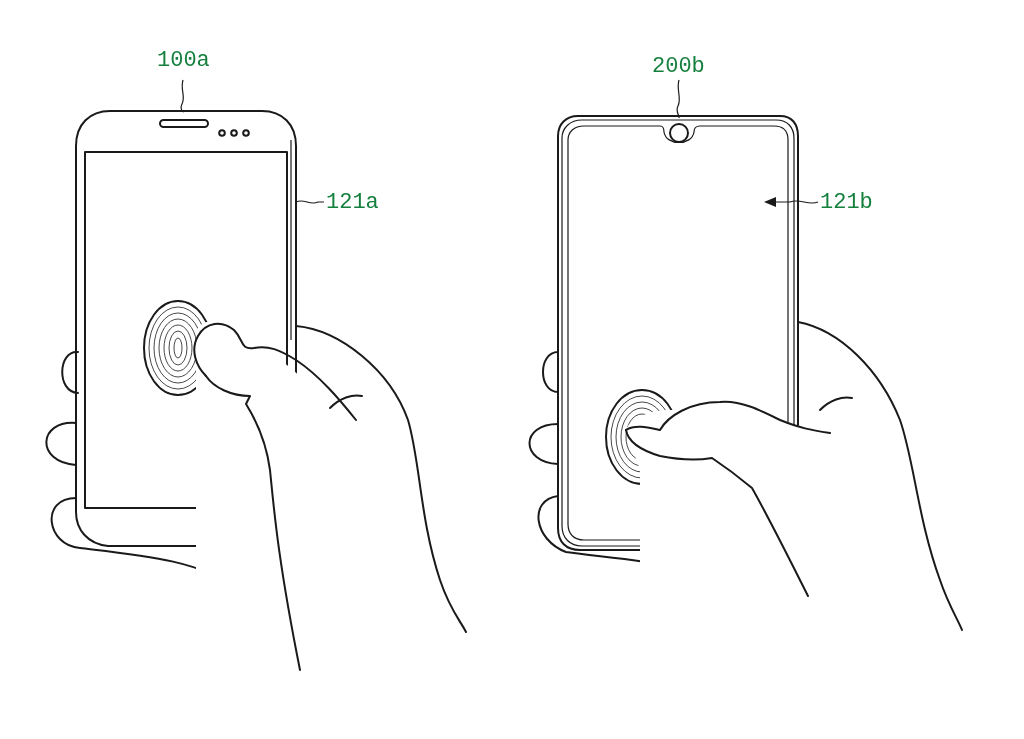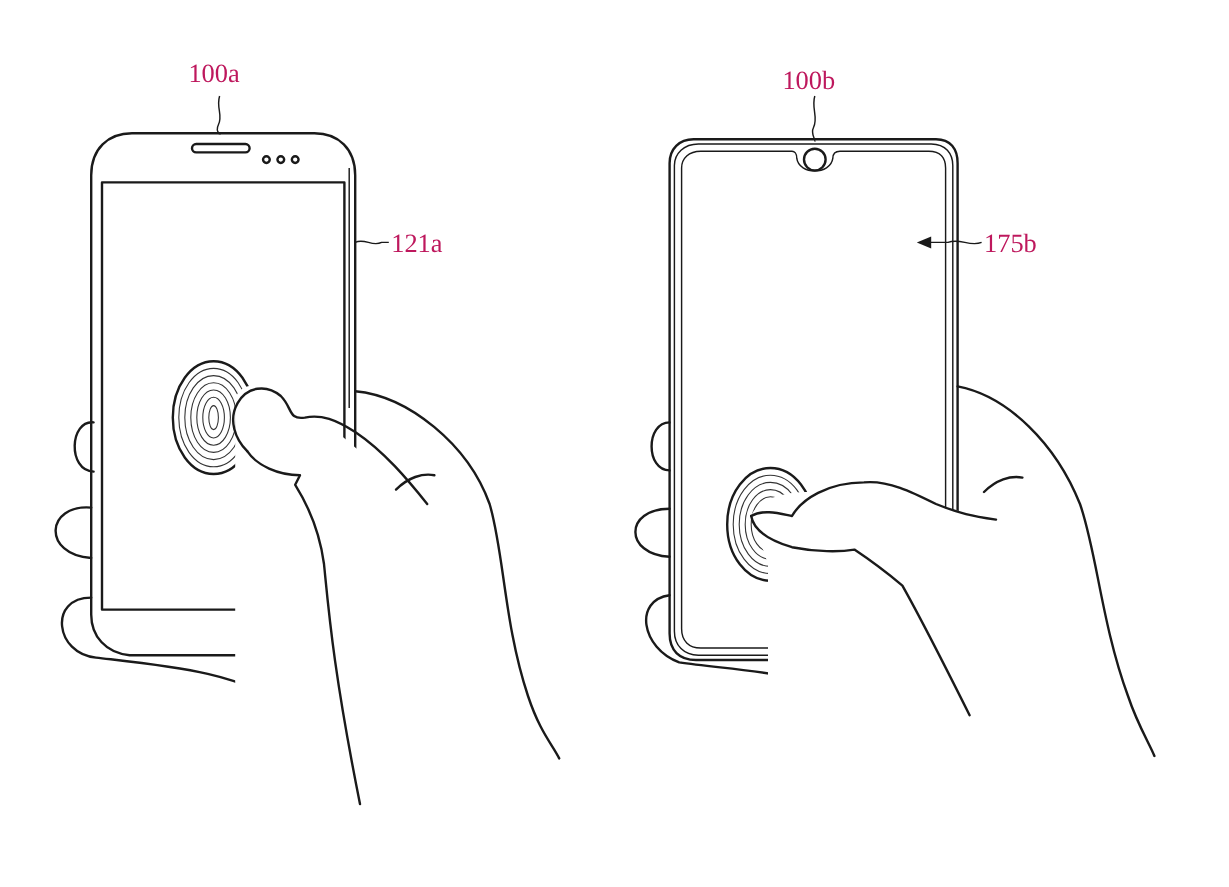--- a/index.html
+++ b/index.html
@@ -1,21 +1,21 @@
 <!DOCTYPE html>
 <html><head>
 <meta charset="utf-8">
 <style>
   html, body { margin: 0; padding: 0; background: #ffffff; }
   body { width: 1024px; height: 739px; position: relative; overflow: hidden; }
   svg.fig { position: absolute; left: 0; top: 0; }
   .ln { fill: none; stroke: #1a1a1a; stroke-width: 2; stroke-linecap: round; stroke-linejoin: round; }
   .thin { fill: none; stroke: #1a1a1a; stroke-width: 1.2; }
   .fp { fill: none; stroke: #333; stroke-width: 0.9; }
-  .label-text { position: absolute; font-family: Liberation Serif, serif; font-size: 22px; color: #be185d; line-height: 1; }
+  .label-text { position: absolute; font-family: Liberation Mono, monospace; font-size: 22px; color: #15803d; line-height: 1; }
 </style>
 </head>
 <body>
 
 <svg class="fig" width="1024" height="739" viewBox="0 0 1024 739">
 
   <g>
 
     <path class="thin" d="M183,80 C180,90 186,96 182,104 C179,110 184,112 183,112"></path>
 
@@ -83,14 +83,14 @@
     <path d="M626,430 C630,418 650,410 672,410 C700,405 730,405 760,418 L820,430 L820,739 L640,739 L640,470 Z" fill="#fff" stroke="none"></path>
     <path class="ln" d="M626,430 C636,424 650,428 660,430 C668,416 690,402 720,402 C740,400 760,410 780,420 C800,428 810,430 830,433"></path>
     <path class="ln" d="M626,430 C628,442 640,450 660,456 C680,460 700,460 712,458 C724,466 740,478 752,488 C770,520 790,560 808,596"></path>
     <path class="ln" d="M798,322 C840,330 880,370 900,420 C914,460 918,520 940,580 C948,604 958,620 962,630"></path>
     <path class="ln" d="M820,410 C830,400 842,396 852,398"></path>
   </g>
 </svg>
 
 <div class="label-text" style="left:157px; top:50px;">100a</div>
 <div class="label-text" style="left:326px; top:192px;text-align:right;">121a</div>
-<div class="label-text" style="left:652px; top:56px;">100b</div>
-<div class="label-text" style="left:820px; top:192px;">175b</div>
+<div class="label-text" style="left:652px; top:56px;">200b</div>
+<div class="label-text" style="left:820px; top:192px;">121b</div>
 
 </body></html>

